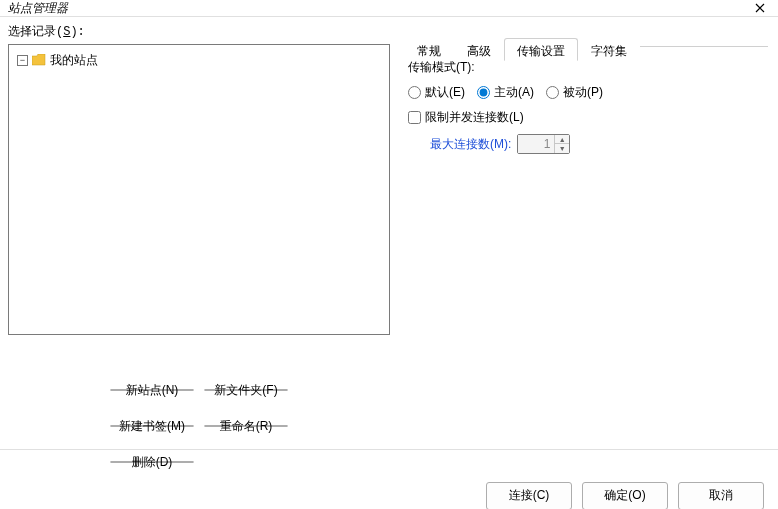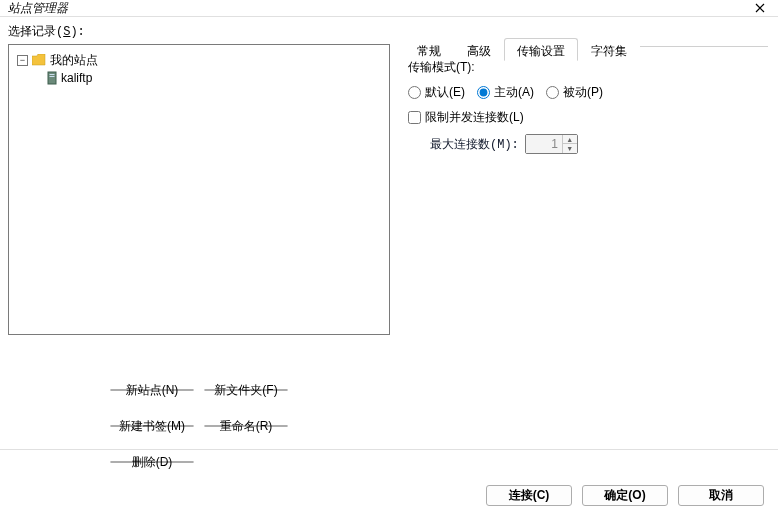--- a/index.html
+++ b/index.html
@@ -135,22 +135,22 @@
   .spinner-btns div:first-child { border-bottom: 1px solid #c7c7c7; }
   .footer {
     height: 48px;
     border-top: 1px solid #e0e0e0;
     display: flex;
     justify-content: flex-end;
     align-items: center;
     gap: 10px;
     padding: 0 14px;
   }
-  .footer .btn { width: 86px; height: 21px; font-weight: bold; }
-  .disabled-text { color: #0f172a; font-family: Liberation Mono, monospace; }
+  .footer .btn { width: 86px; height: 28px; }
+  .disabled-text { color: #1d4ed8; }
   u.accel { text-decoration: underline; }
 </style>
 </head>
 <body>
 
 <div class="titlebar">
   <div class="title">站点管理器</div>
   <div class="close-btn">
     <svg viewBox="0 0 10 10">
         <path d="M1 1 L9 9 M9 1 L1 9" stroke="#000" stroke-width="1.2"></path>
@@ -167,30 +167,20 @@
     <div class="tree-box">
       <div class="tree-row">
         <div class="tree-toggle">−</div>
         <span class="folder-icon">
           <svg width="14" height="12" viewBox="0 0 14 12">
               <path d="M0 2 L5 2 L6 0 L13 0 L13 11 L0 11 Z" fill="#f4c23c" stroke="#c79a1a" stroke-width="0.5"></path>
             </svg>
         </span>
         <span>我的站点</span>
       </div>
-      <div class="tree-row child">
-        <span class="server-icon">
-          <svg width="10" height="14" viewBox="0 0 10 14">
-              <rect x="1" y="1" width="8" height="12" fill="#6b8a7a" stroke="#3d5d4d"></rect>
-              <rect x="2.5" y="3" width="5" height="1" fill="#cde"></rect>
-              <rect x="2.5" y="5" width="5" height="1" fill="#cde"></rect>
-            </svg>
-        </span>
-        <span>kaliftp</span>
-      </div>
     </div>
     <div class="btn-grid">
       <div class="btn">
           <span>新站点(N)</span>
         </div>
       <div class="btn">
           <span>新文件夹(F)</span>
         </div>
       <div class="btn">
           <span>新建书签(M)</span>

